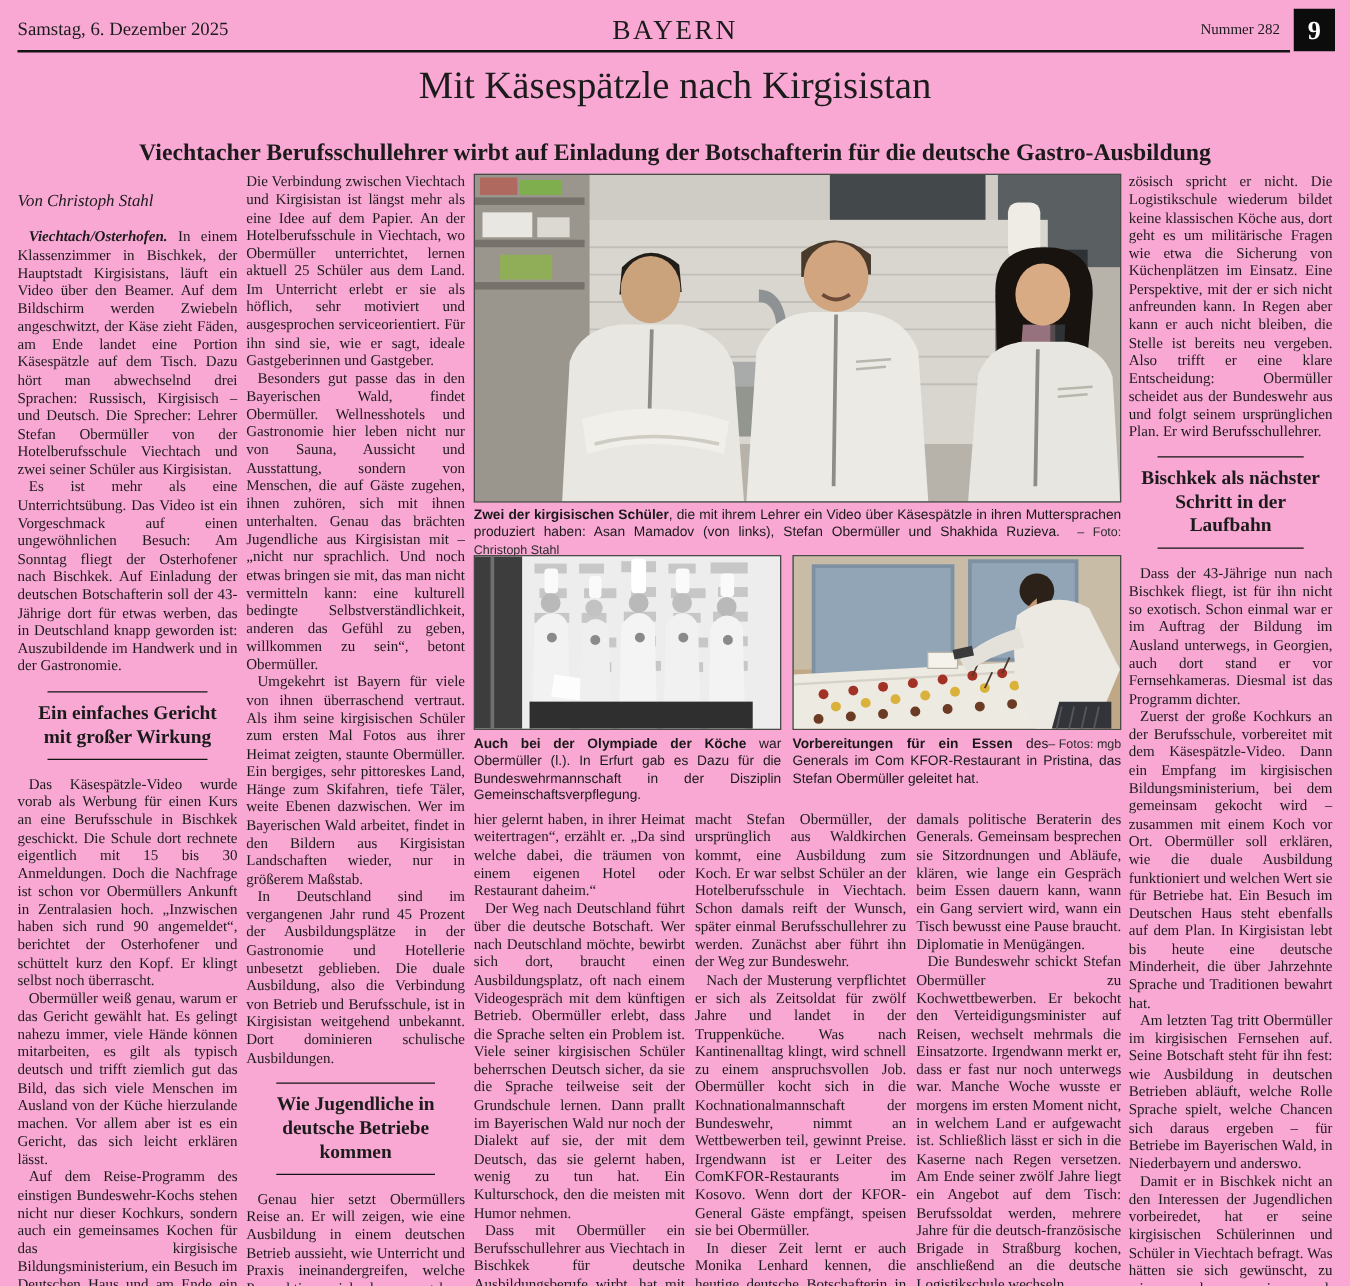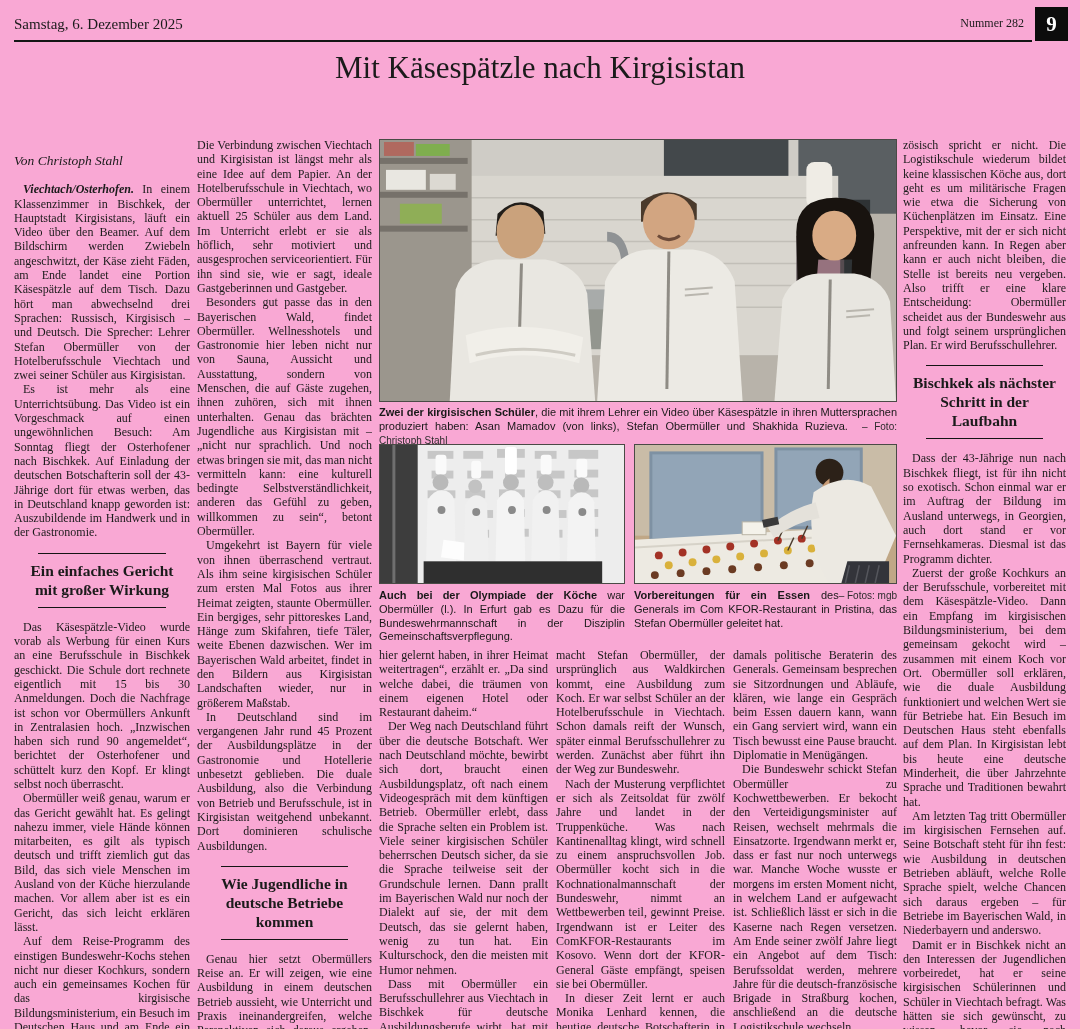--- a/index.html
+++ b/index.html
@@ -45,25 +45,27 @@
   .cap-lead{font-weight:bold;}
   .credit{font-size:10px;color:#2c2c2c;padding-left:14px;}
   .credit.flush{float:right;padding-left:0;}
 </style>
 </head>
 <body>
 
 <div id="page">
 
   <div class="hdr-date">Samstag, 6. Dezember 2025</div>
+  <div class="hdr-section">BAYERN</div>
   <div class="hdr-issue">Nummer 282</div>
   <div class="page-box">9</div>
   <div class="hdr-rule"></div>
 
   <div class="headline">Mit Käsespätzle nach Kirgisistan</div>
+  <div class="subheadline">Viechtacher Berufsschullehrer wirbt auf Einladung der Botschafterin für die deutsche Gastro-Ausbildung</div>
 
   <div class="col" id="col1">
     <div class="byline">Von Christoph Stahl</div>
   <p class="para"><b class="dateline">Viechtach/Osterhofen. </b>In einem Klassenzimmer in Bischkek, der Hauptstadt Kirgisistans, läuft ein Video über den Beamer. Auf dem Bildschirm werden Zwiebeln angeschwitzt, der Käse zieht Fäden, am Ende landet eine Portion Käsespätzle auf dem Tisch. Dazu hört man abwechselnd drei Sprachen: Russisch, Kirgisisch – und Deutsch. Die Sprecher: Lehrer Stefan Obermüller von der Hotelberufsschule Viechtach und zwei seiner Schüler aus Kirgisistan.</p>
       <p class="para">Es ist mehr als eine Unterrichtsübung. Das Video ist ein Vorgeschmack auf einen ungewöhnlichen Besuch: Am Sonntag fliegt der Osterhofener nach Bischkek. Auf Einladung der deutschen Botschafterin soll der 43-Jährige dort für etwas werben, das in Deutschland knapp geworden ist: Auszubildende im Handwerk und in der Gastronomie.</p>
       <div class="subhead">
         <div class="rule"></div>
         <div class="subhead-text">Ein einfaches Gericht mit großer Wirkung</div>
         <div class="rule"></div>
       </div>

